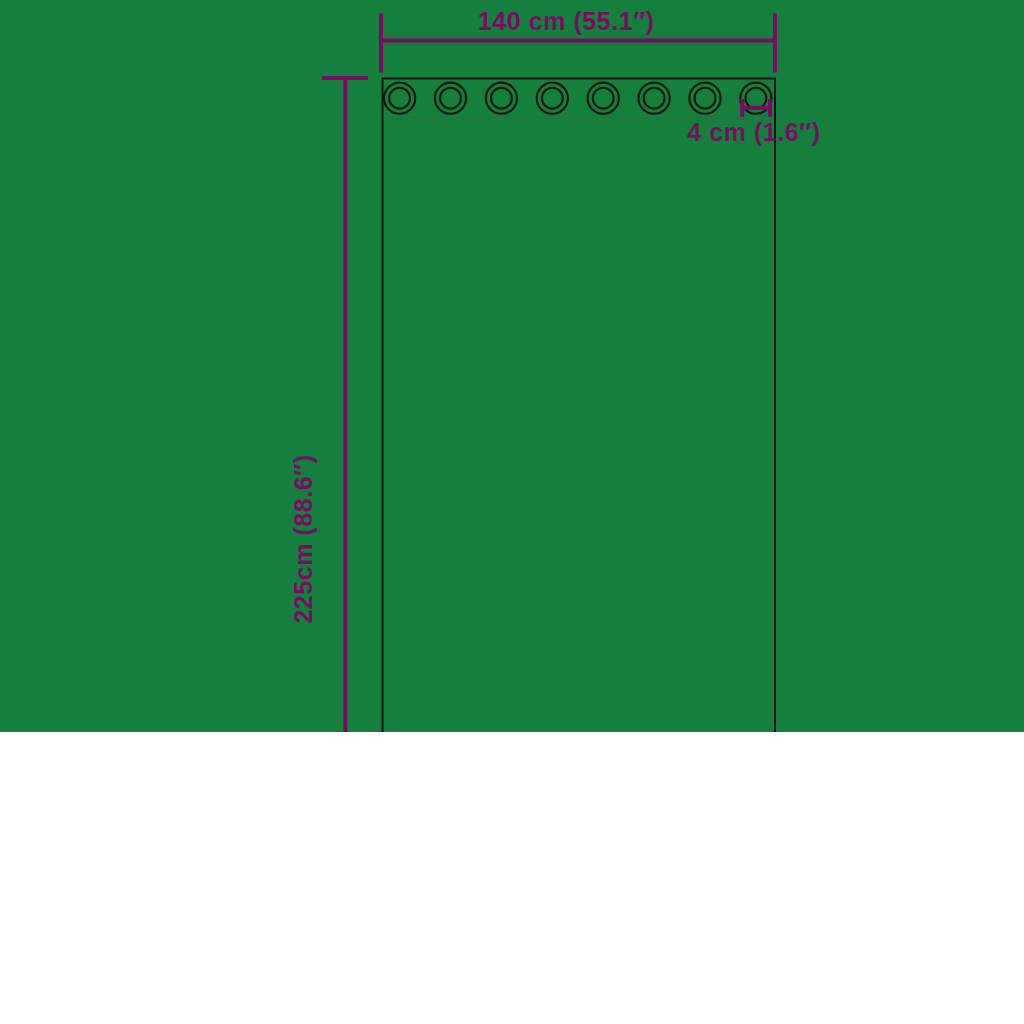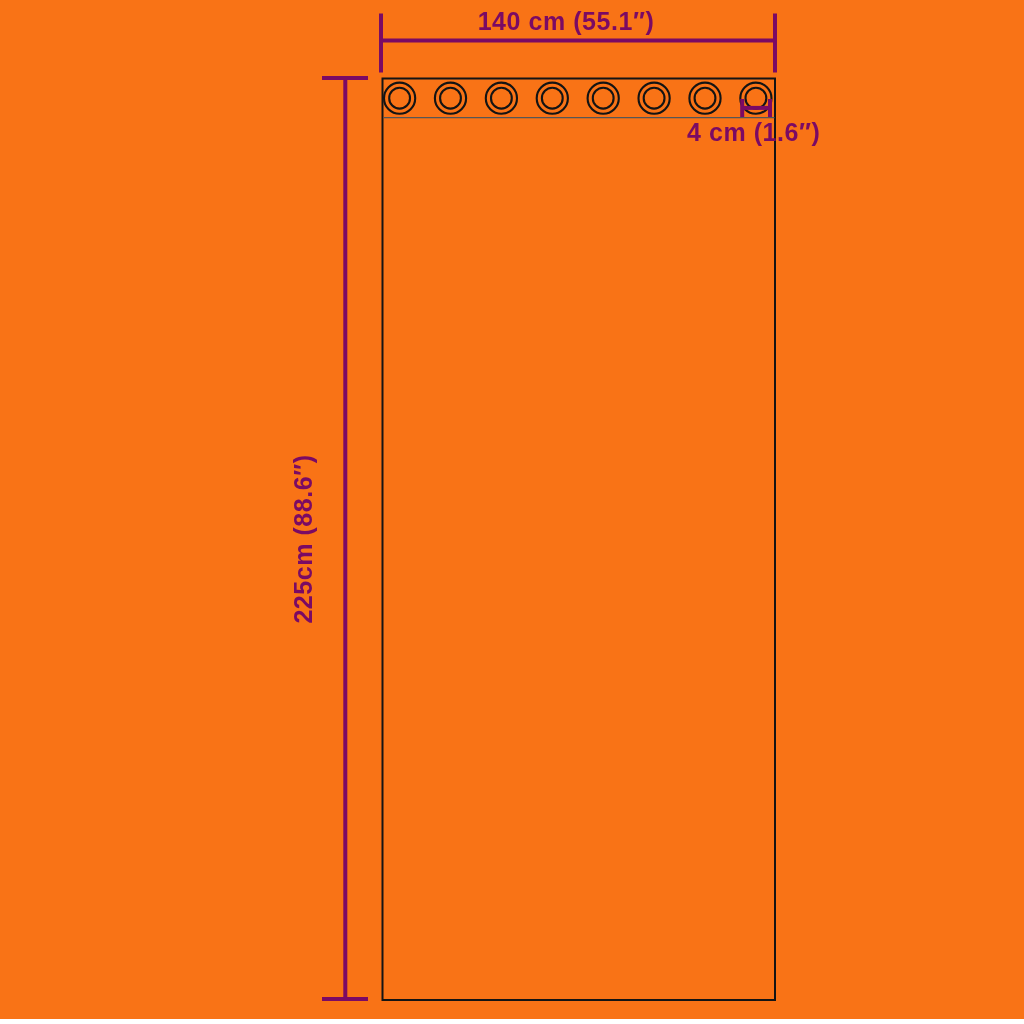--- a/index.html
+++ b/index.html
@@ -1,16 +1,16 @@
 <!DOCTYPE html>
 <html><head>
 <meta charset="utf-8">
 <style>
   html,body{margin:0;padding:0;background:#ffffff;}
-  .page{position:relative;width:1024px;height:1019px;background:#f97316;overflow:hidden;}
+  .page{position:relative;width:1024px;height:732px;background:#15803d;overflow:hidden;}
   svg{position:absolute;left:0;top:0;}
   text{font-family:"Liberation Sans", sans-serif;font-weight:bold;fill:#7b0a64;}
 </style>
 </head>
 <body>
 <div class="page">
 <svg width="1024" height="1024" viewBox="0 0 1024 1024">
 
   <rect x="382.5" y="78.5" width="392.5" height="921.5" fill="none" stroke="#141414" stroke-width="2"></rect>
 

